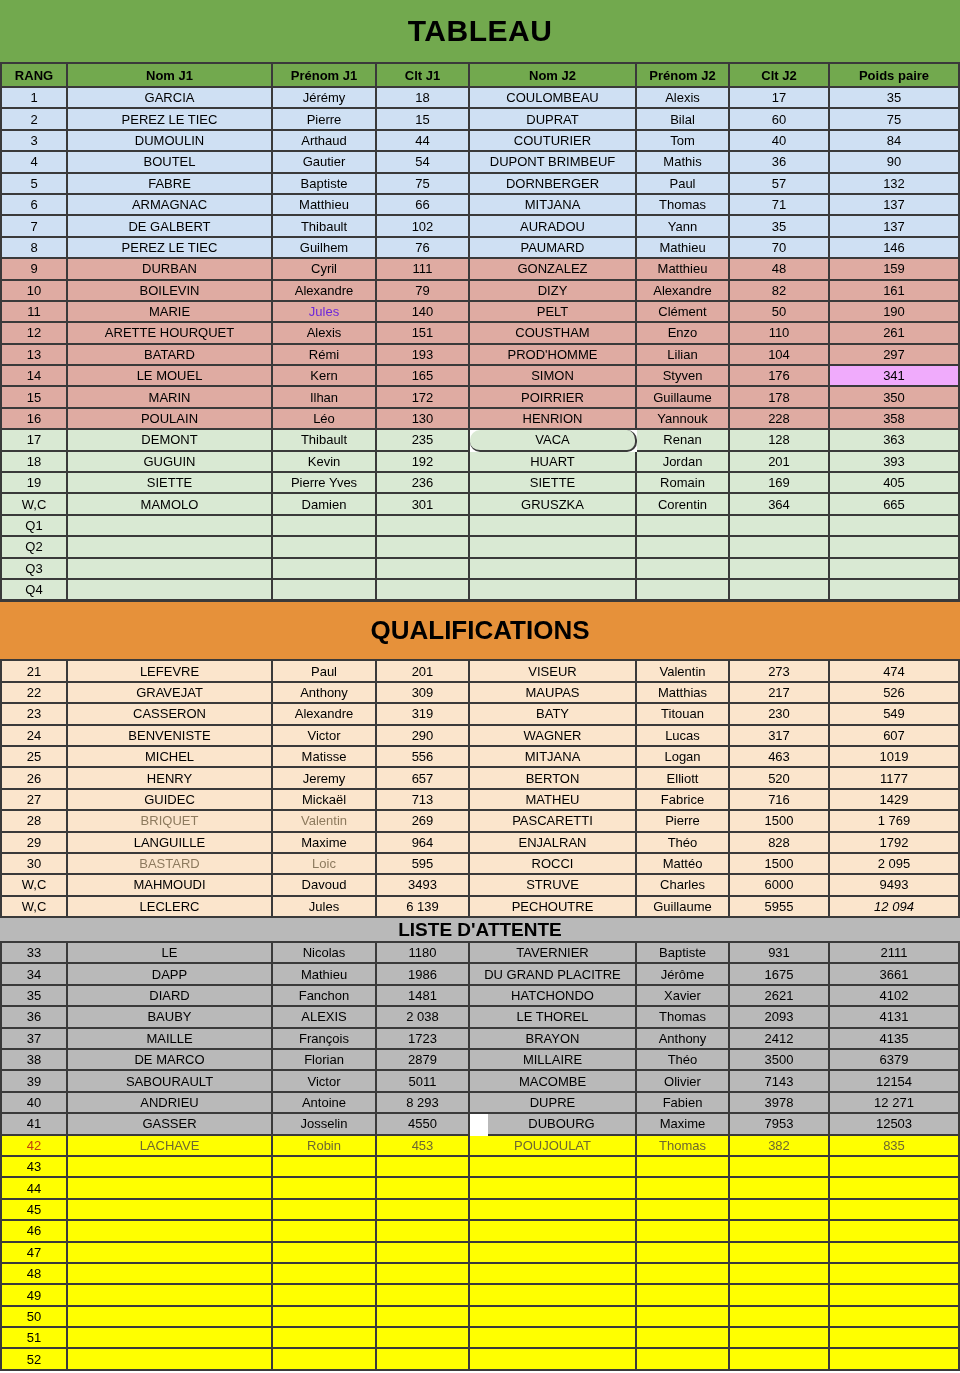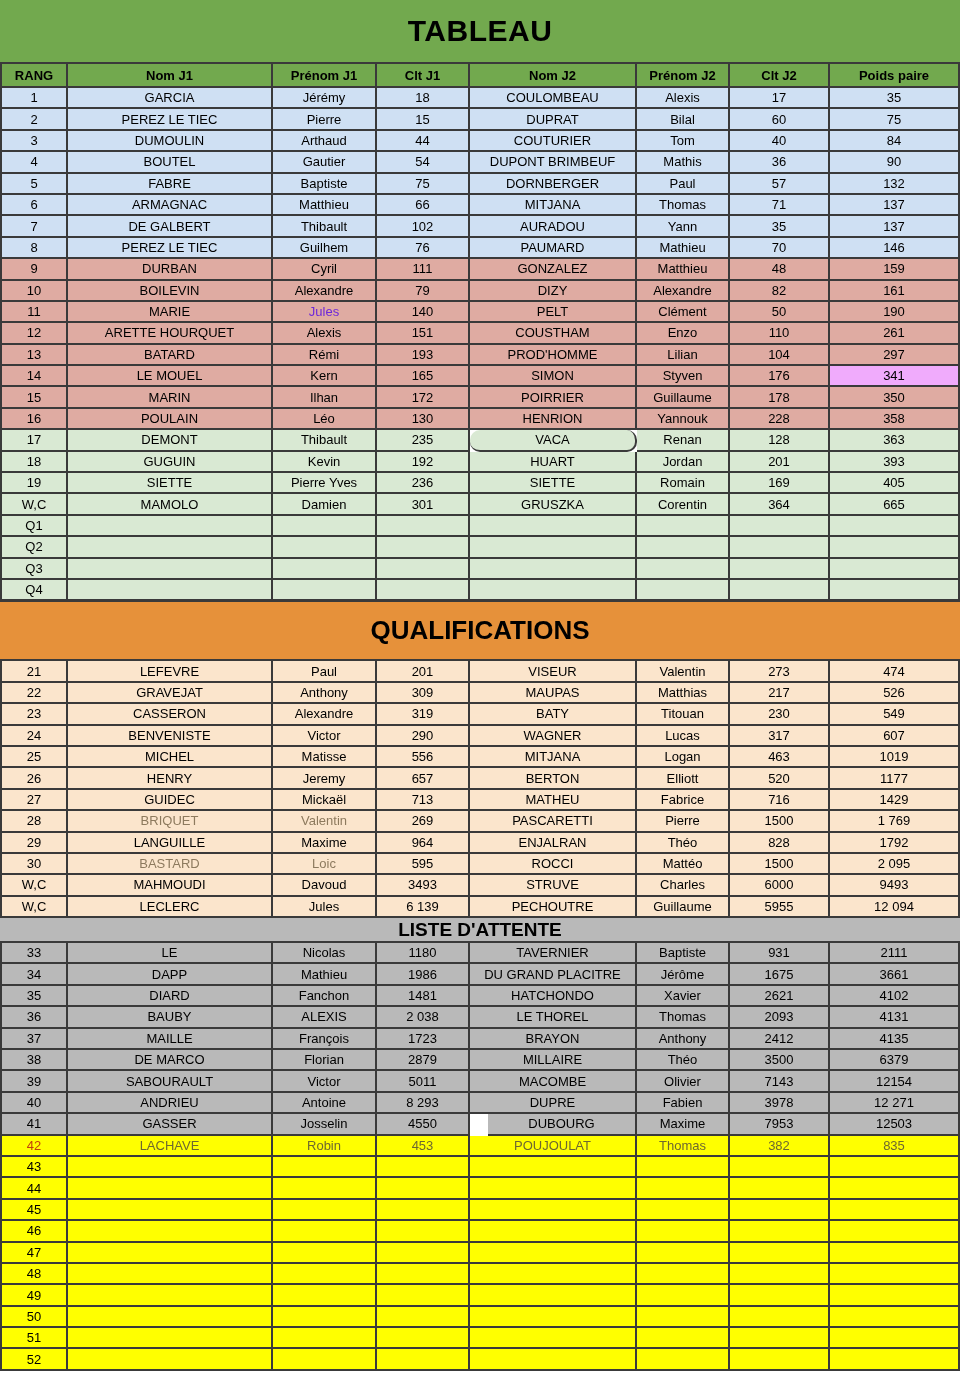--- a/index.html
+++ b/index.html
@@ -392,21 +392,21 @@
           <div class="cell" style="background: rgb(251, 229, 204); color: rgb(0, 0, 0);">9493</div>
         </div>
         <div class="row">
           <div class="cell" style="background: rgb(251, 229, 204); color: rgb(0, 0, 0);">W,C</div>
           <div class="cell" style="background: rgb(251, 229, 204); color: rgb(0, 0, 0);">LECLERC</div>
           <div class="cell" style="background: rgb(251, 229, 204); color: rgb(0, 0, 0);">Jules</div>
           <div class="cell" style="background: rgb(251, 229, 204); color: rgb(0, 0, 0);">6 139</div>
           <div class="cell" style="background: rgb(251, 229, 204); color: rgb(0, 0, 0);">PECHOUTRE</div>
           <div class="cell" style="background: rgb(251, 229, 204); color: rgb(0, 0, 0);">Guillaume</div>
           <div class="cell" style="background: rgb(251, 229, 204); color: rgb(0, 0, 0);">5955</div>
-          <div class="cell" style="background: rgb(251, 229, 204); color: rgb(0, 0, 0);">12 094</div>
+          <div class="cell" style="background: rgb(251, 229, 204); color: rgb(0, 0, 0); font-style: italic;">12 094</div>
         </div>
       </div>
       <div class="section sec-liste-attente">
         <div class="banner" style="background: rgb(185, 185, 185);">
           <span>LISTE D'ATTENTE</span>
         </div>
         <div class="row">
           <div class="cell" style="background: rgb(185, 185, 185); color: rgb(0, 0, 0);">33</div>
           <div class="cell" style="background: rgb(185, 185, 185); color: rgb(0, 0, 0);">LE</div>
           <div class="cell" style="background: rgb(185, 185, 185); color: rgb(0, 0, 0);">Nicolas</div>

